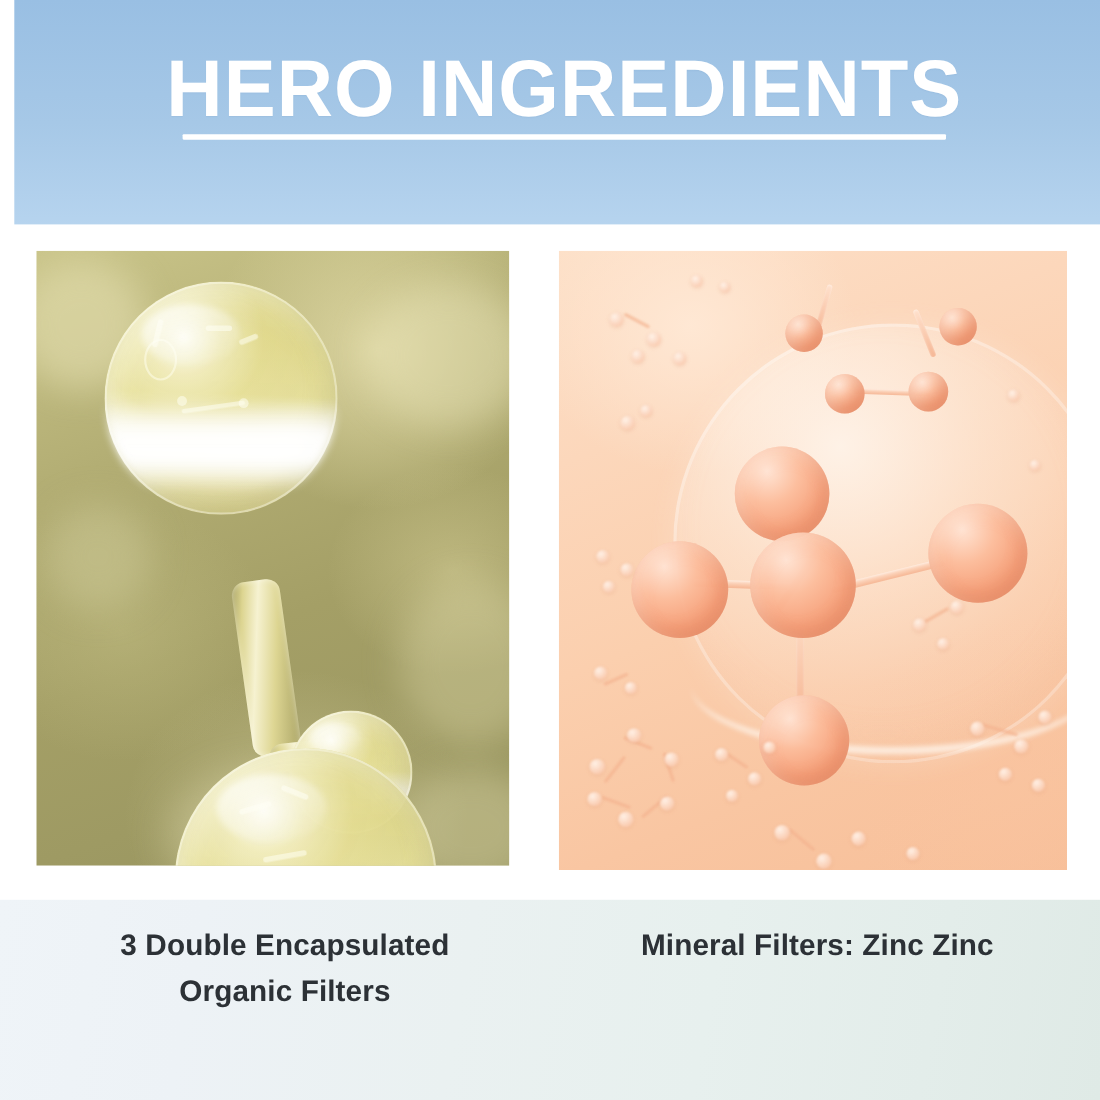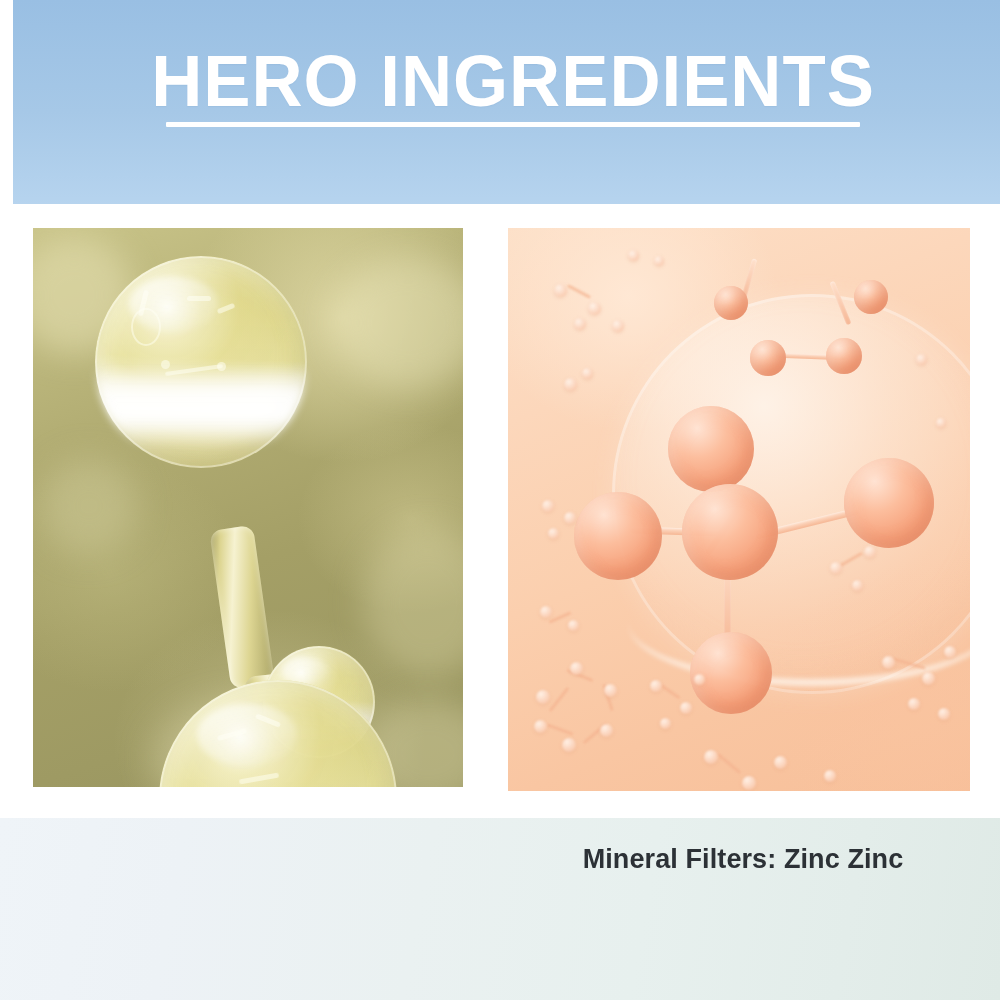--- a/index.html
+++ b/index.html
@@ -410,16 +410,20 @@
     <div class="mdot" style="left:436px; top:418px; width:12px; height:12px;"></div>
     <div class="mdot" style="left:430px; top:480px; width:12px; height:12px;"></div>
 
     <div class="mdot" style="left:408px; top:126px; width:11px; height:11px;"></div>
     <div class="mdot" style="left:428px; top:190px; width:10px; height:10px;"></div>
     <div class="mdot" style="left:316px; top:542px; width:12px; height:12px;"></div>
   </div>
 </div>
 
 <div class="caption-band">
+  <div class="caption caption-left">
+    <div>3 Double Encapsulated</div>
+    <div>Organic Filters</div>
+  </div>
   <div class="caption caption-right">
     <div>Mineral Filters: Zinc Zinc</div>
   </div>
 </div>
 
 </body></html>

